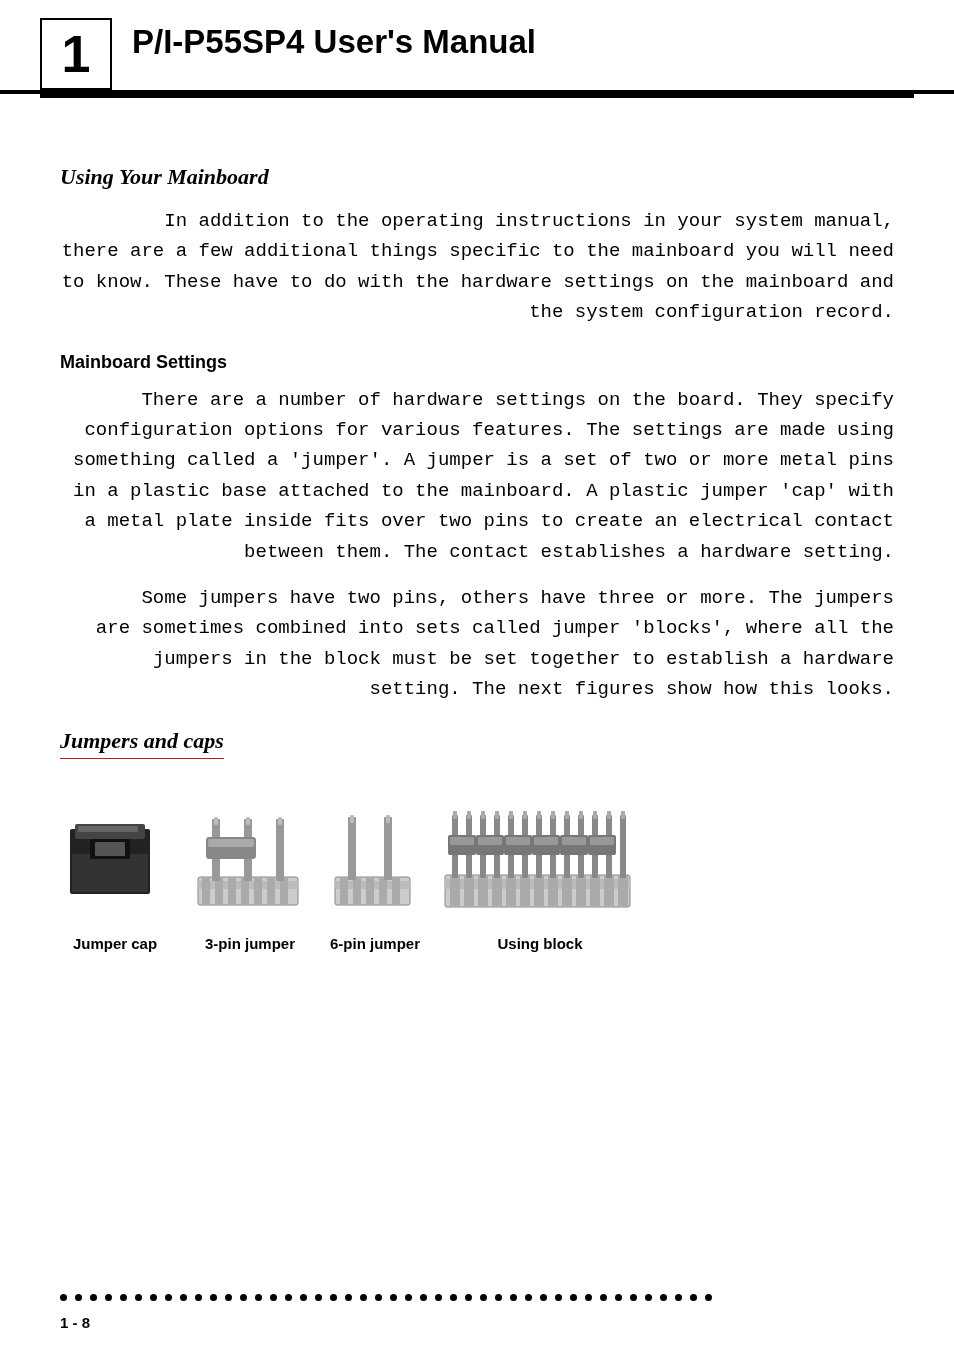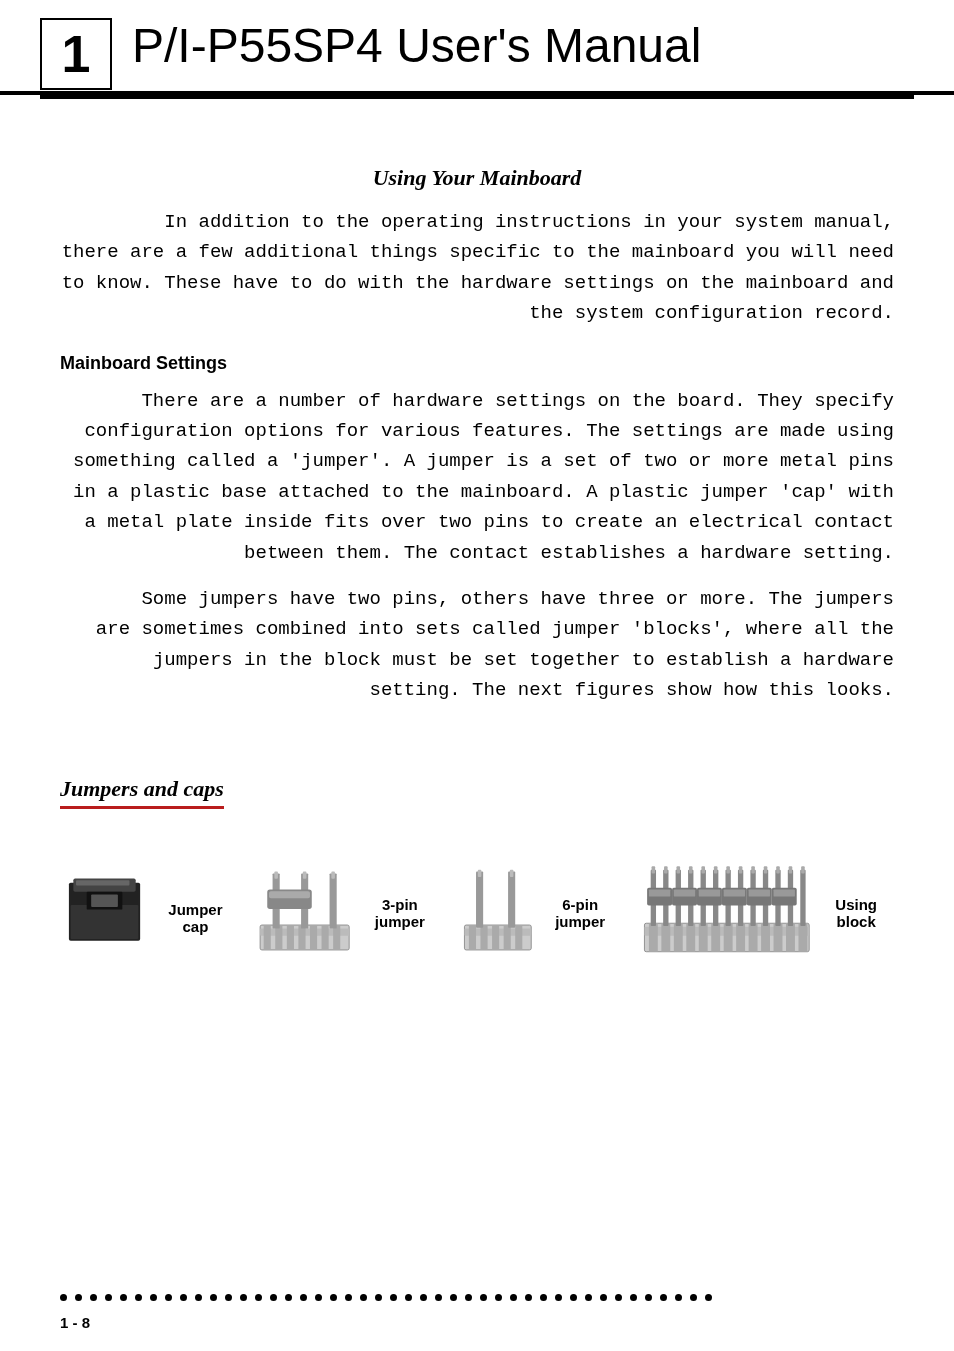--- a/index.html
+++ b/index.html
@@ -54,24 +54,24 @@
       position: absolute;
       top: 6px;
       left: 6px;
       right: -6px;
       bottom: -6px;
       border: 2px solid #000;
       z-index: -1;
     }
 
     .header-title {
-      font-size: 48px;
-      font-weight: normal;
+      font-size: 33px;
+      font-weight: bold;
       font-family: Arial, sans-serif;
-      padding-bottom: 18px;
+      padding-bottom: 24px;
       display: flex;
       align-items: center;
     }
 
     .header-rule {
       height: 4px;
       background: #000;
       margin: 0 40px;
     }
 
@@ -80,28 +80,26 @@
       padding: 30px 60px 40px 60px;
     }
 
     
     .section-title-italic {
       font-size: 22px;
       font-style: italic;
       font-weight: bold;
       margin-bottom: 16px;
       font-family: 'Times New Roman', Times, serif;
-      text-align: center;
     }
 
     .section-title-italic.underlined {
-      border-bottom: 3px solid #b91c1c;
+      border-bottom: 1px solid #b91c1c;
       padding-bottom: 4px;
       display: inline-block;
-      margin-top: 47px;
     }
 
     
     .subsection-title {
       font-size: 18px;
       font-weight: bold;
       margin-bottom: 12px;
       font-family: Arial, sans-serif;
     }
 
@@ -120,21 +118,23 @@
       display: flex;
       flex-direction: row;
       align-items: flex-end;
       margin-top: 24px;
       margin-bottom: 24px;
       gap: 20px;
     }
 
     .jumper-figure {
       display: flex;
+      flex-direction: column;
       align-items: center;
+      gap: 8px;
     }
 
     .jumper-label {
       font-size: 15px;
       font-weight: bold;
       font-family: Arial, sans-serif;
       text-align: center;
       margin-top: 8px;
     }
 

